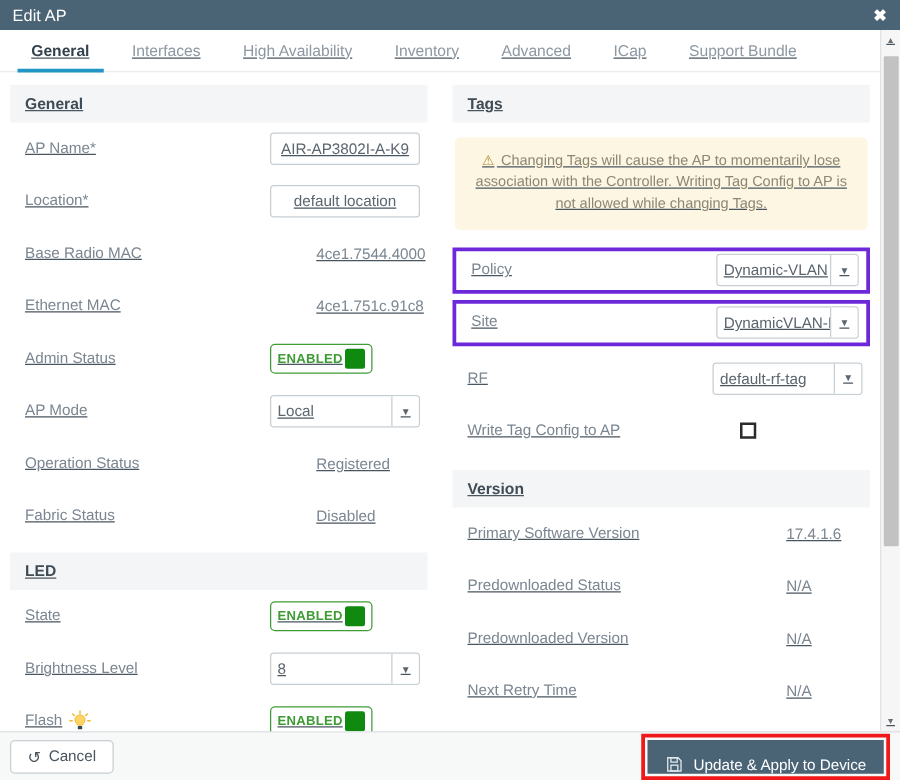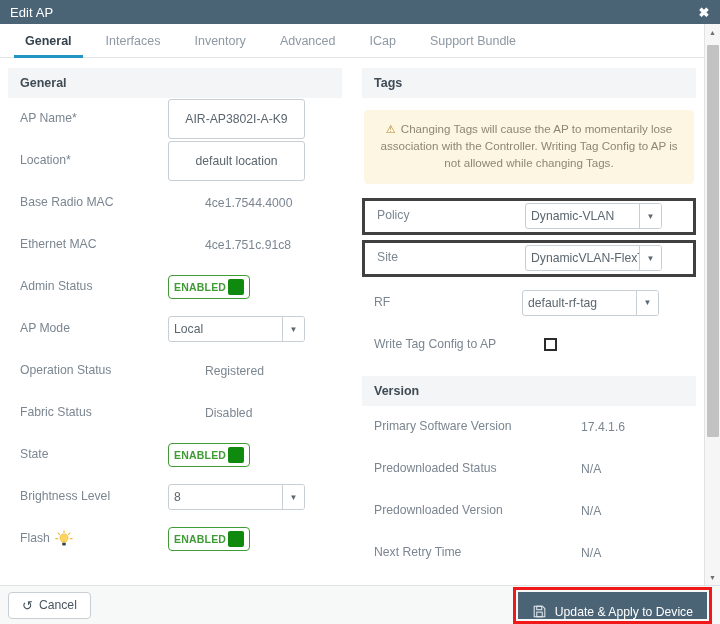--- a/index.html
+++ b/index.html
@@ -54,20 +54,21 @@
     cursor: pointer;
     font-weight: bold;
   }
 
   
   .body-wrap {
     flex: 1 1 auto;
     display: flex;
     min-height: 0;
     background: #ffffff;
+    text-decoration: underline;
   }
   .content-col {
     flex: 1 1 auto;
     min-width: 0;
     display: flex;
     flex-direction: column;
     background: #ffffff;
   }
 
   
@@ -134,20 +135,21 @@
   }
 
   
   .row {
     display: flex;
     align-items: center;
     min-height: 35px;
     padding: 0 6px 0 12px;
     box-sizing: border-box;
     position: relative;
+    gap: 48px;
   }
   .row-label {
     flex: 0 0 auto;
     width: 148px;
     font-size: 12.2px;
     color: #7b8691;
     line-height: 1.25;
     display: flex;
     align-items: center;
     gap: 5px;
@@ -161,21 +163,21 @@
     display: flex;
     align-items: center;
   }
   .row.taller { min-height: 42px; align-items: center; }
 
   .static-val { color: #7b8691; font-size: 12.2px; margin-left: 37px; }
 
   
   .textbox {
     width: 137px;
-    height: 40px;
+    height: 26px;
     border: 1px solid #c7ced4;
     border-radius: 3px;
     background: #ffffff;
     font-size: 12.2px;
     color: #5b666f;
     display: flex;
     align-items: center;
     justify-content: center;
     box-sizing: border-box;
     padding: 0 12px;
@@ -273,21 +275,21 @@
     box-sizing: border-box;
   }
   .warn-icon {
     color: #b08a2e;
     font-size: 11px;
     margin-right: 2px;
   }
 
   
   .hl {
-    border: 3px solid #404040;
+    border: 3px solid #6d28d9;
     box-sizing: border-box;
     margin: 4px 0 0 0;
   }
   .hl .row { min-height: 31px; }
 
   
   .scrollbar {
     flex: 0 0 16px;
     width: 16px;
     background: #f6f6f6;
@@ -378,20 +380,21 @@
     <div class="titlebar-title">Edit AP</div>
     <div class="close-icon">✖</div>
   </div>
 
   <div class="body-wrap">
     <div class="content-col">
 
       <div class="tabs">
         <div class="tab active">General</div>
         <div class="tab">Interfaces</div>
+        <div class="tab">High Availability</div>
         <div class="tab">Inventory</div>
         <div class="tab">Advanced</div>
         <div class="tab">ICap</div>
         <div class="tab">Support Bundle</div>
       </div>
 
       <div class="panels">
 
         <div class="panel">
 
@@ -468,20 +471,21 @@
 
           <div class="row taller">
             <div class="row-label">
               <span class="lbl-text">Fabric Status</span>
             </div>
             <div class="row-value">
               <span class="static-val">Disabled</span>
             </div>
           </div>
 
+          <div class="section-head" style="margin-top:8px;">LED</div>
 
           <div class="row taller">
             <div class="row-label">
               <span class="lbl-text">State</span>
             </div>
             <div class="row-value">
               <div class="toggle">
                 <span class="toggle-text">ENABLED</span>
                 <span class="toggle-knob"></span>
               </div>

